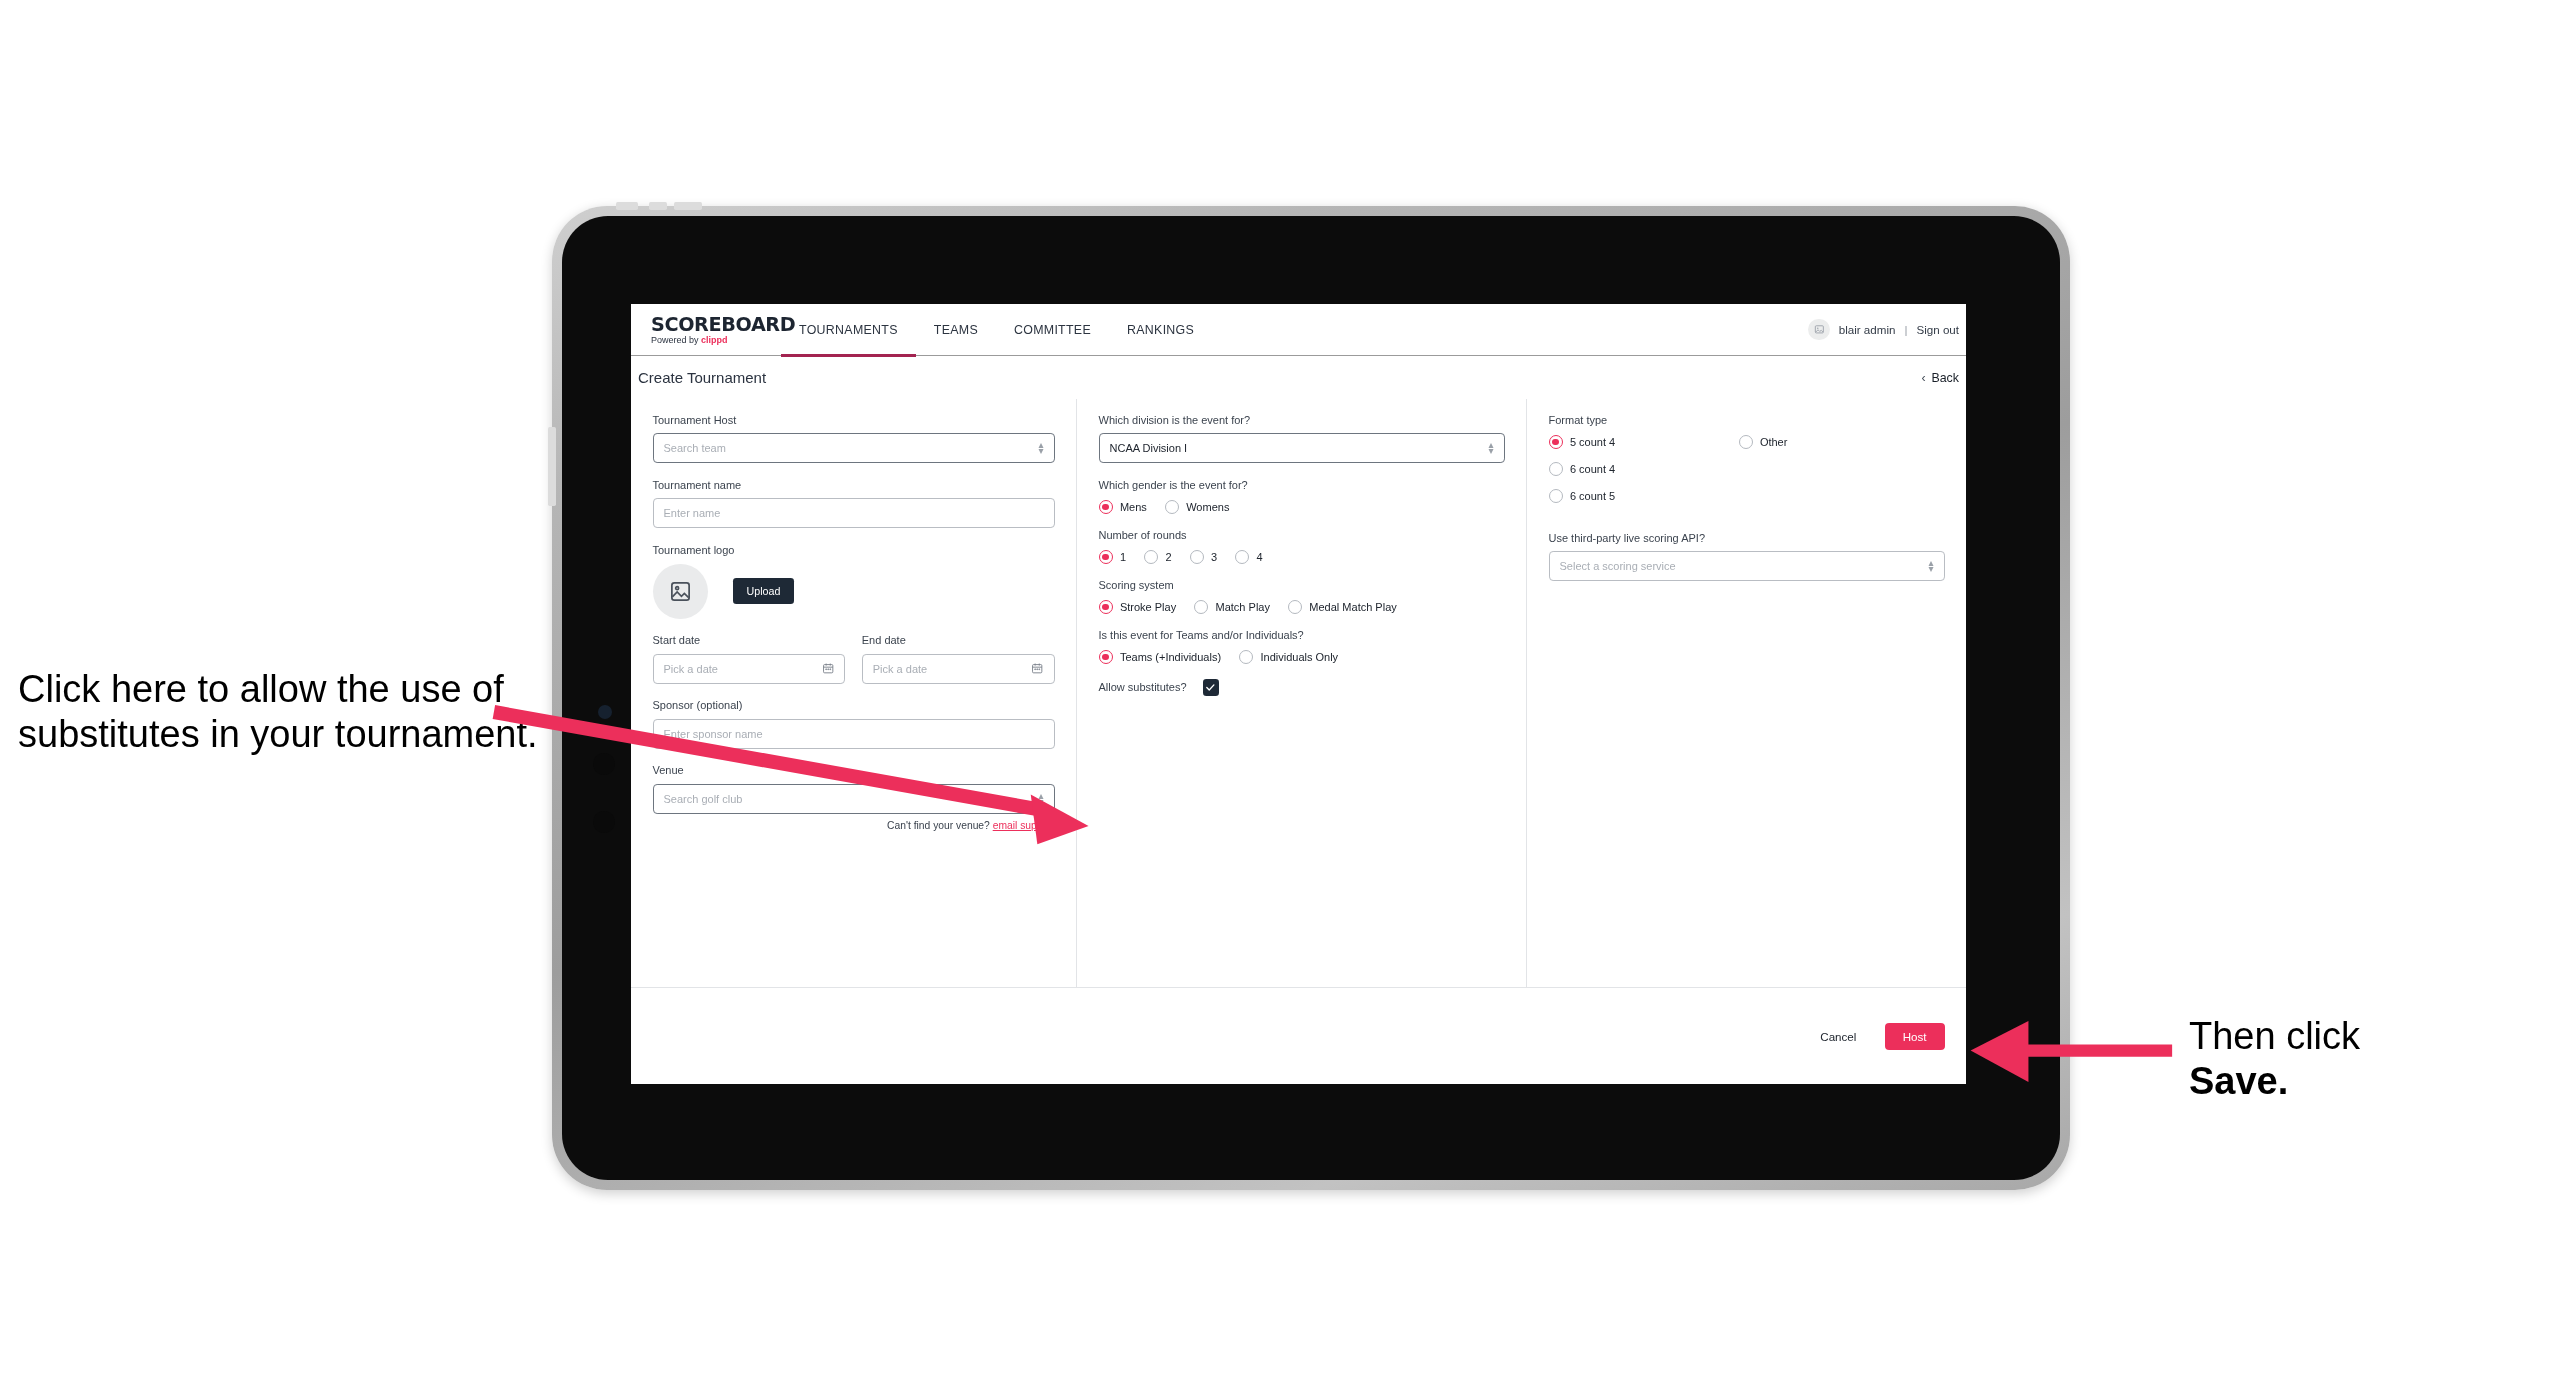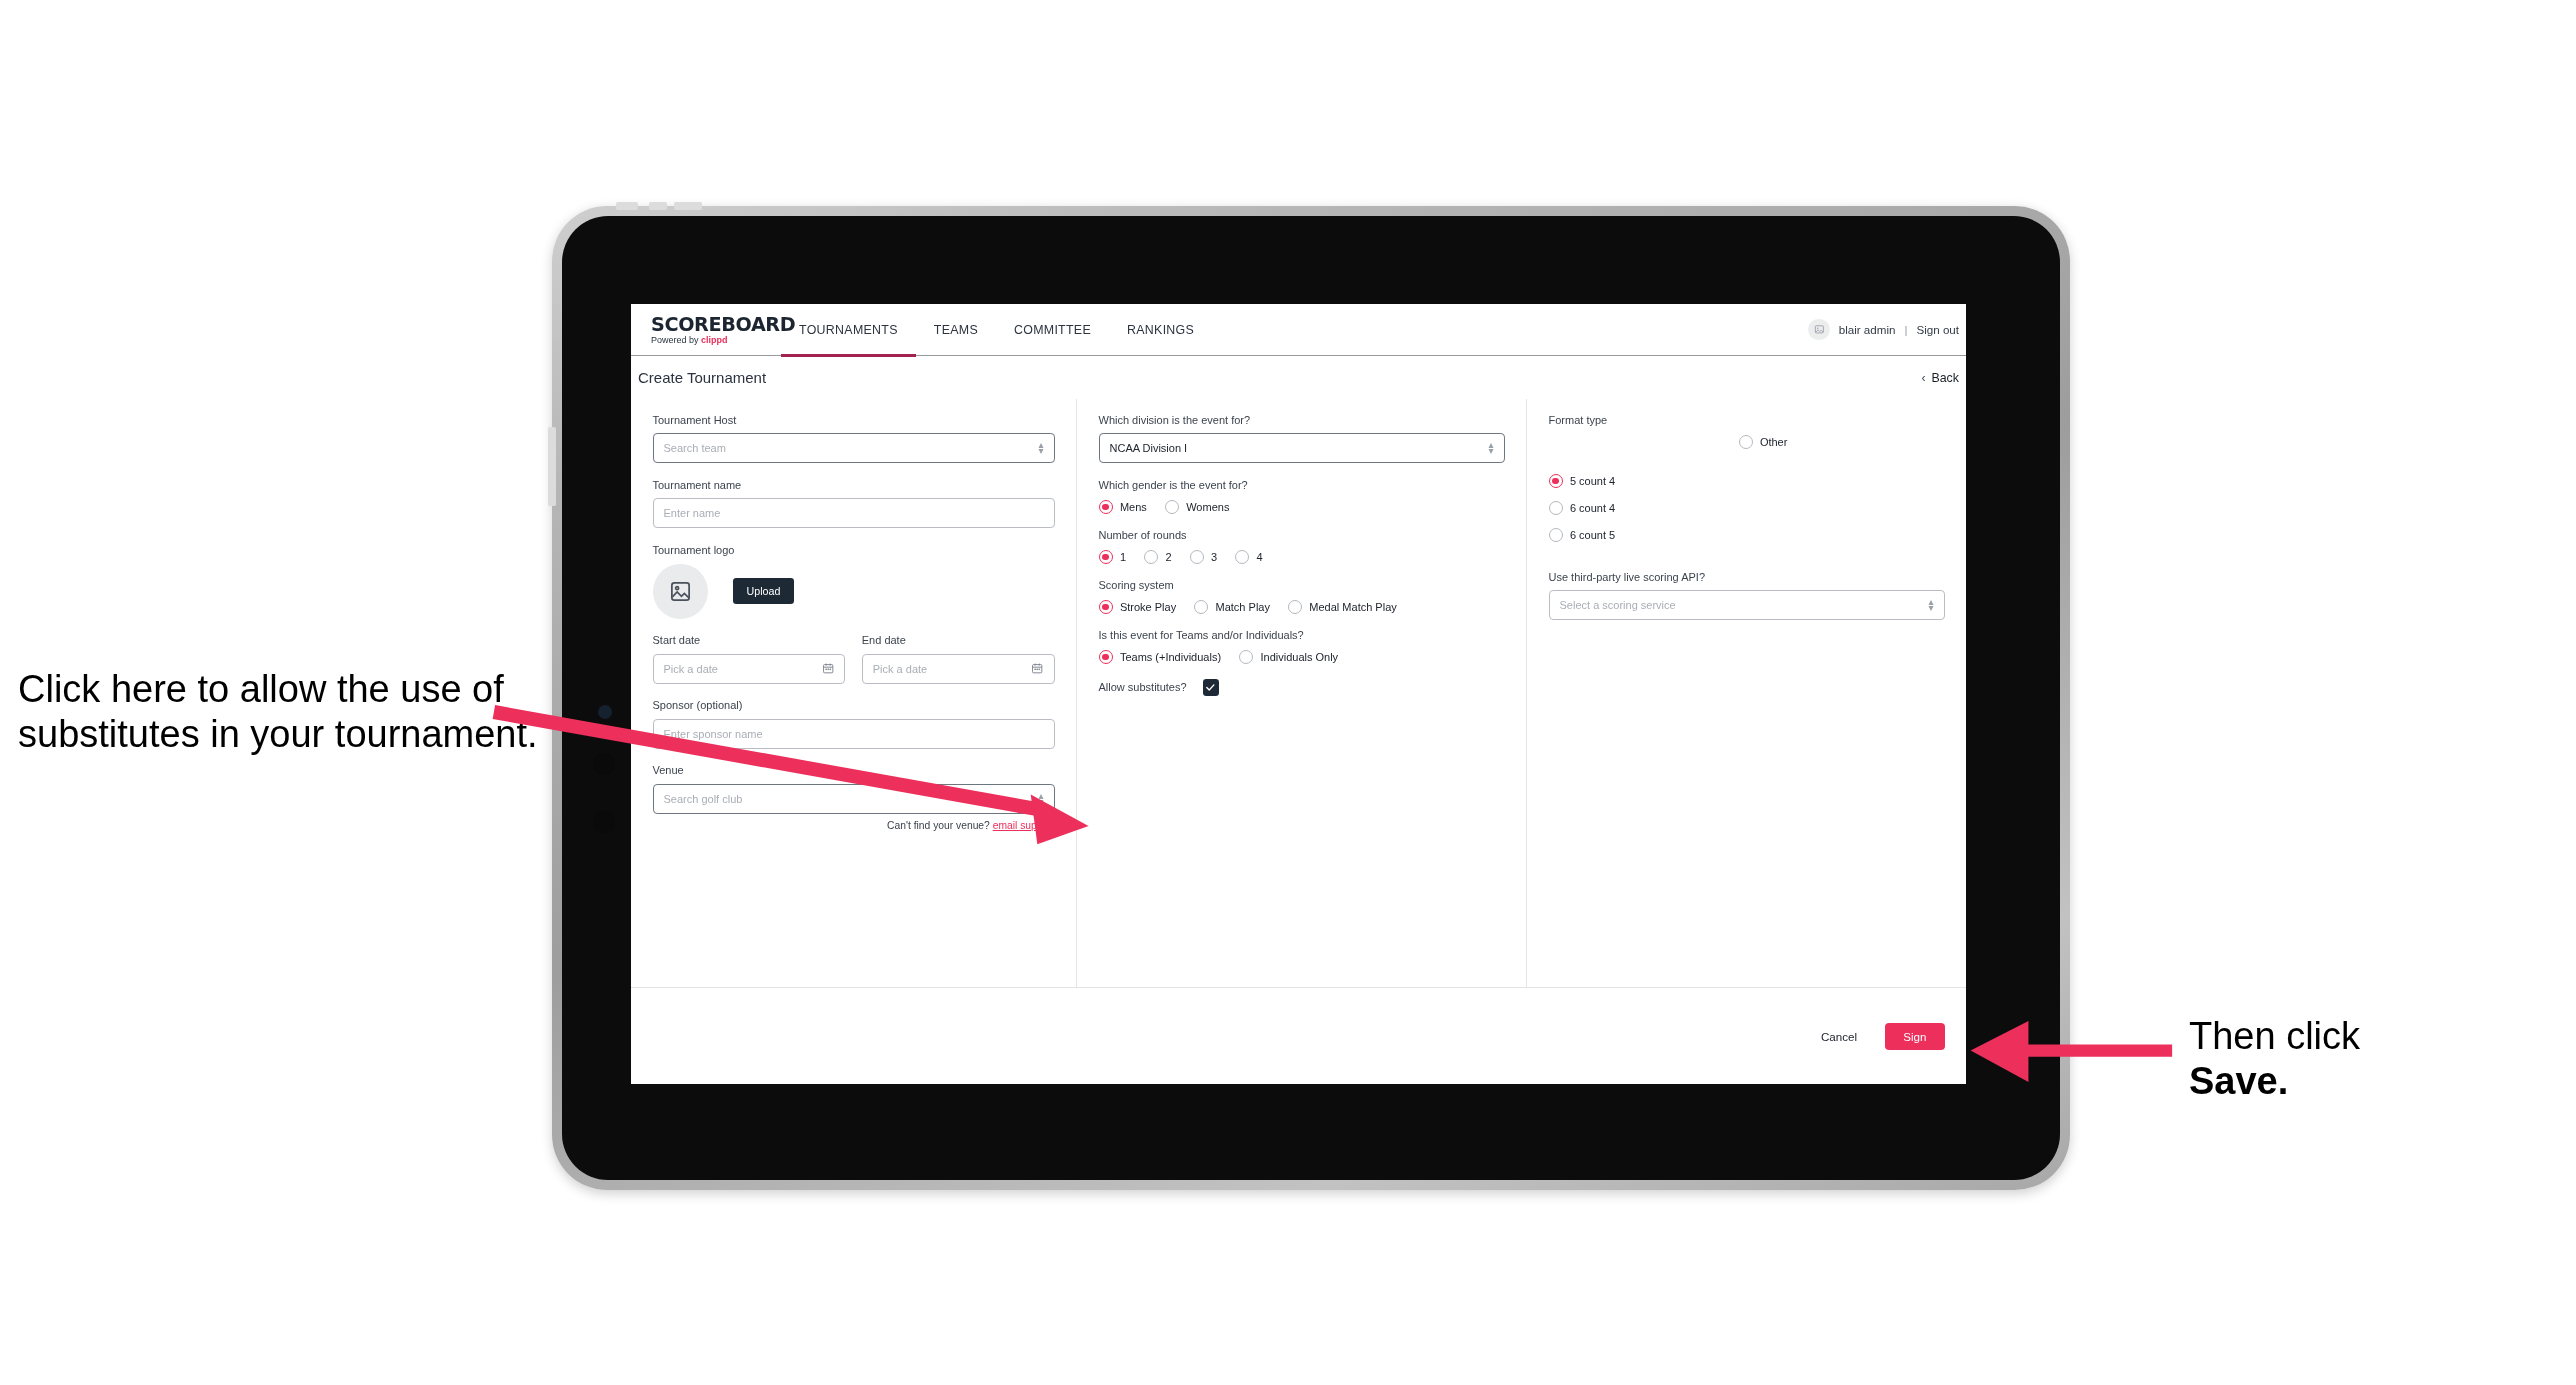--- a/index.html
+++ b/index.html
@@ -239,21 +239,21 @@
     left: 2.7px; top: 2.7px;
     width: 6.6px; height: 6.6px;
     border-radius: 50%;
     background: #ec2f5b;
   }
   .q-label { font-size: 11px; color: #3b434e; margin-bottom: 9px; }
   .q-block { margin-bottom: 15px; }
 
   
   #format-grid { display: flex; }
-  #format-col-a { width: 190px; margin-top: 39px; }
+  #format-col-a { width: 190px; }
   .fmt-item { margin-bottom: 13.2px; }
 
   
   #subs-row { display: flex; align-items: center; gap: 16px; margin-top: 3.3px; }
   #subs-label { font-size: 11px; color: #3b434e; }
   #subs-check {
     width: 16.5px; height: 16.5px;
     border-radius: 3.3px;
     background: #1e2936;
     display: flex; align-items: center; justify-content: center;
@@ -587,21 +587,21 @@
               <span>▾</span>
             </span>
         </div>
       </div>
 
     </div>
   </div>
 
   <div id="footer">
     <div id="cancel-btn">Cancel</div>
-    <div id="save-btn">Sign</div>
+    <div id="save-btn">Host</div>
   </div>
 
 </div>
 
 <div class="anno" id="anno-left">Click here to allow the use of substitutes in your tournament.</div>
 
 <div class="anno" id="anno-right">
   <div>Then click</div>
   <div class="bold">Save.</div>
 </div>

